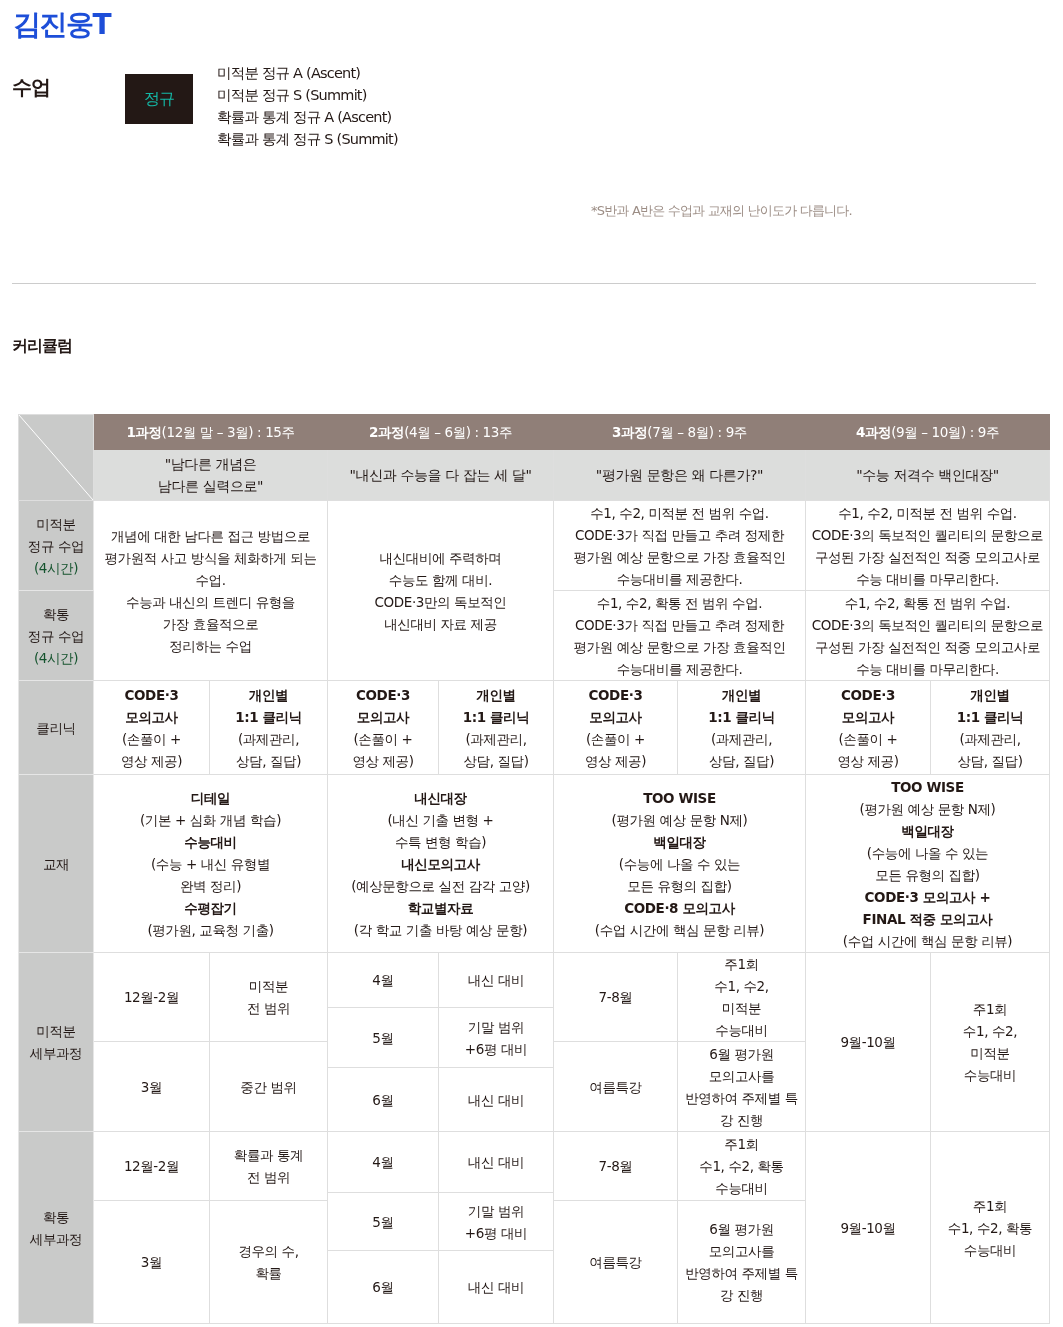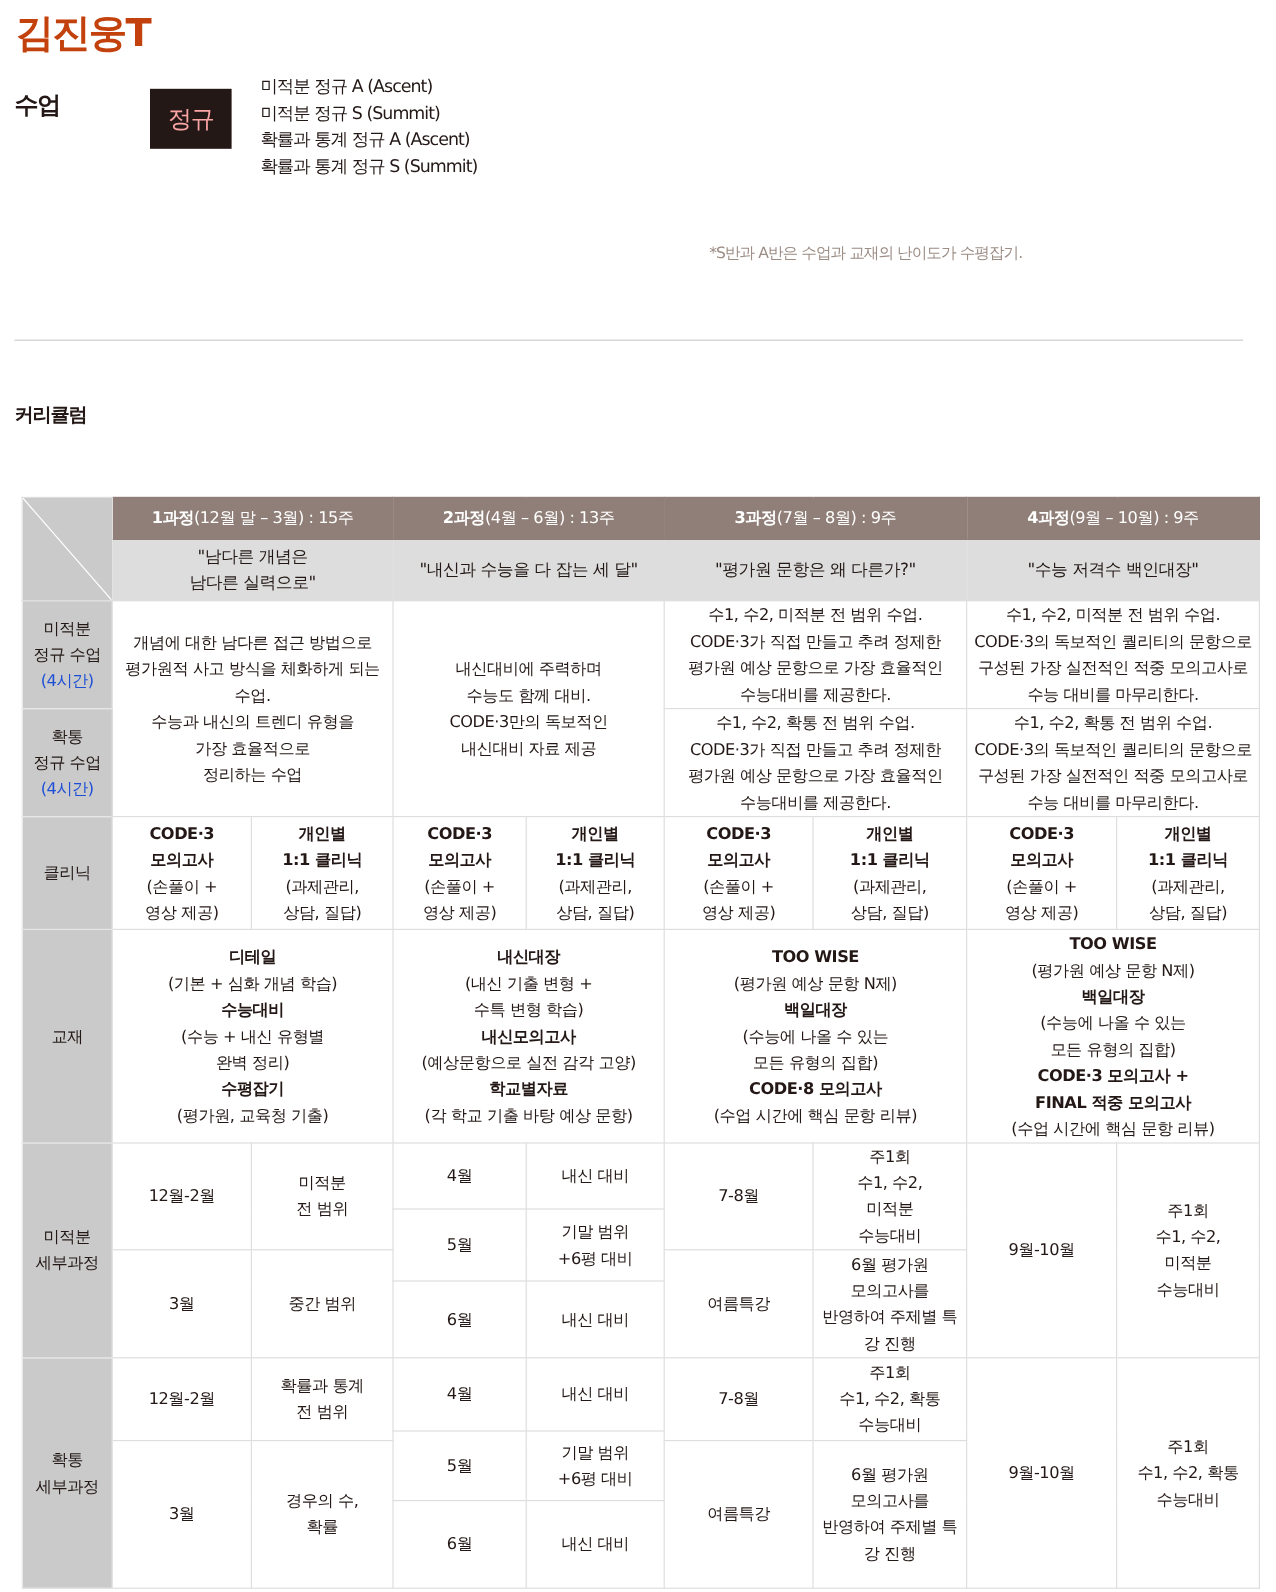--- a/index.html
+++ b/index.html
@@ -1,34 +1,34 @@
 <!DOCTYPE html>
 <html><head>
 <meta charset="utf-8">
 <style>
   * { box-sizing: border-box; margin: 0; padding: 0; }
   html, body { width: 1063px; height: 1327px; background: #ffffff; overflow: hidden; }
   body { font-family: "DejaVu Sans", "Liberation Sans", sans-serif; color: #231815; position: relative; }
 
-  .teacher-name { position: absolute; left: 13px; top: 6px; font-size: 32px; font-weight: bold; letter-spacing: -1.5px; color: #c2410c; }
+  .teacher-name { position: absolute; left: 13px; top: 6px; font-size: 28px; font-weight: bold; letter-spacing: -1.5px; color: #1d4ed8; }
 
   .class-section-title { position: absolute; left: 12px; top: 74px; font-size: 20px; font-weight: bold; letter-spacing: -1px; }
-  .class-badge { position: absolute; left: 125px; top: 74px; width: 68px; height: 50px; background: #231815; color: #fca5a5; font-size: 20px; display: flex; align-items: center; justify-content: center; letter-spacing: -1px; }
+  .class-badge { position: absolute; left: 125px; top: 74px; width: 68px; height: 50px; background: #231815; color: #14b8a6; font-size: 16px; display: flex; align-items: center; justify-content: center; letter-spacing: -1px; }
   .class-list { position: absolute; left: 217px; top: 62px; font-size: 14.5px; line-height: 22px; letter-spacing: -0.8px; color: #231815; }
   .class-list div { white-space: nowrap; }
   .class-note { position: absolute; left: 591px; top: 202px; font-size: 13px; color: #9c8d85; letter-spacing: -0.8px; white-space: nowrap; }
 
   .divider { position: absolute; left: 12px; top: 283px; width: 1024px; height: 1px; background: #cccccc; }
 
   .curriculum-title { position: absolute; left: 12px; top: 336px; font-size: 16px; font-weight: bold; letter-spacing: -1px; }
 
   .curriculum-table { position: absolute; left: 18px; top: 414px; width: 1031px; border-collapse: collapse; table-layout: fixed; font-size: 13.5px; letter-spacing: -0.4px; }
   .curriculum-table td { border: 1px solid #dedede; text-align: center; vertical-align: middle; line-height: 22px; padding: 0 2px; color: #231815; }
   .curriculum-table td.row-head { background: #c9cac9; color: #231815; font-size: 13.5px; border-color: #e6e6e6; }
-  .curriculum-table td.row-head .sub { color: #1d4ed8; display: block; }
+  .curriculum-table td.row-head .sub { color: #14532d; display: block; }
   .curriculum-table td.phase-head { background: #907f78; color: #ffffff; height: 35px; font-size: 13.5px; border-color: #907f78; border-left: 1px solid #c9bfba; }
   .curriculum-table td.phase-head b { font-weight: bold; margin-top: 41px; }
   .curriculum-table td.motto { background: #dcdddc; height: 51px; font-size: 14px; }
   .curriculum-table td.corner { background: #c9cac9; position: relative; padding: 0; }
   .corner svg { position: absolute; left: 0; top: 0; width: 100%; height: 100%; }
   .b { font-weight: bold; }
   .line { display: block; white-space: nowrap; }
 </style>
 </head>
 <body>
@@ -36,21 +36,21 @@
 <div class="teacher-name">김진웅T</div>
 
 <div class="class-section-title">수업</div>
 <div class="class-badge">정규</div>
 <div class="class-list">
   <div>미적분 정규 A (Ascent)</div>
   <div>미적분 정규 S (Summit)</div>
   <div>확률과 통계 정규 A (Ascent)</div>
   <div>확률과 통계 정규 S (Summit)</div>
 </div>
-<div class="class-note">*S반과 A반은 수업과 교재의 난이도가 수평잡기.</div>
+<div class="class-note">*S반과 A반은 수업과 교재의 난이도가 다릅니다.</div>
 
 <div class="divider"></div>
 
 <div class="curriculum-title">커리큘럼</div>
 
 <table class="curriculum-table">
   <colgroup>
     <col style="width:75px">
     <col style="width:116px">
       <col style="width:118px">

